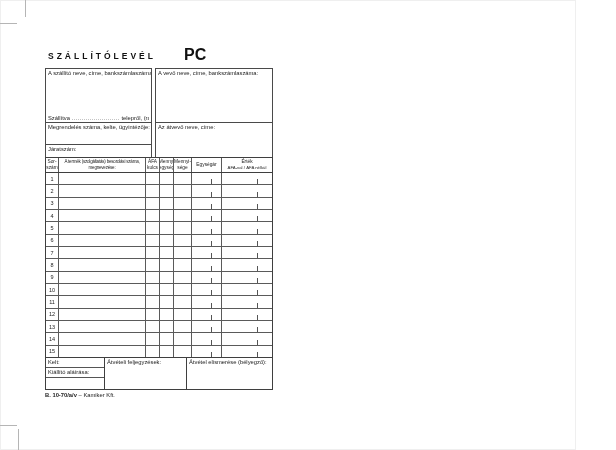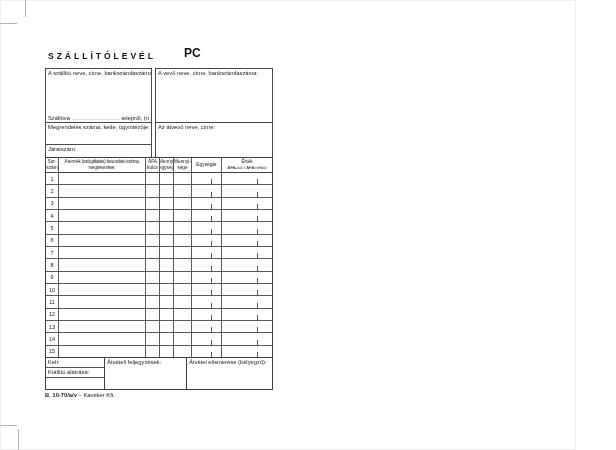--- a/index.html
+++ b/index.html
@@ -19,21 +19,21 @@
   .mark.br-h{left:599px;top:425px;width:17px;height:1px;}
   .mark.br-v{left:592px;top:429px;width:1px;height:21px;}
 
   
   .title{
     position:absolute;left:48px;top:51px;
     font-size:8.5px;font-weight:bold;letter-spacing:3px;color:#111;white-space:nowrap;
   }
   .doc-code{
     position:absolute;left:184px;top:46px;
-    font-size:12px;font-weight:bold;color:#111;
+    font-size:16px;font-weight:bold;color:#111;
   }
 
   
   .box{position:absolute;border:1px solid #4a4a4a;box-sizing:border-box;background:#fff;}
   .lbl{font-size:5.8px;line-height:1.2;padding:1px 2px;color:#222;white-space:nowrap;overflow:hidden;}
   .box-supplier{left:45px;top:68px;width:107px;height:55px;}
   .box-order{left:45px;top:122px;width:107px;height:23px;}
   .box-route{left:45px;top:144px;width:107px;height:14px;}
   .box-buyer{left:155px;top:68px;width:118px;height:55px;}
   .box-receiver{left:155px;top:122px;width:118px;height:36px;}

